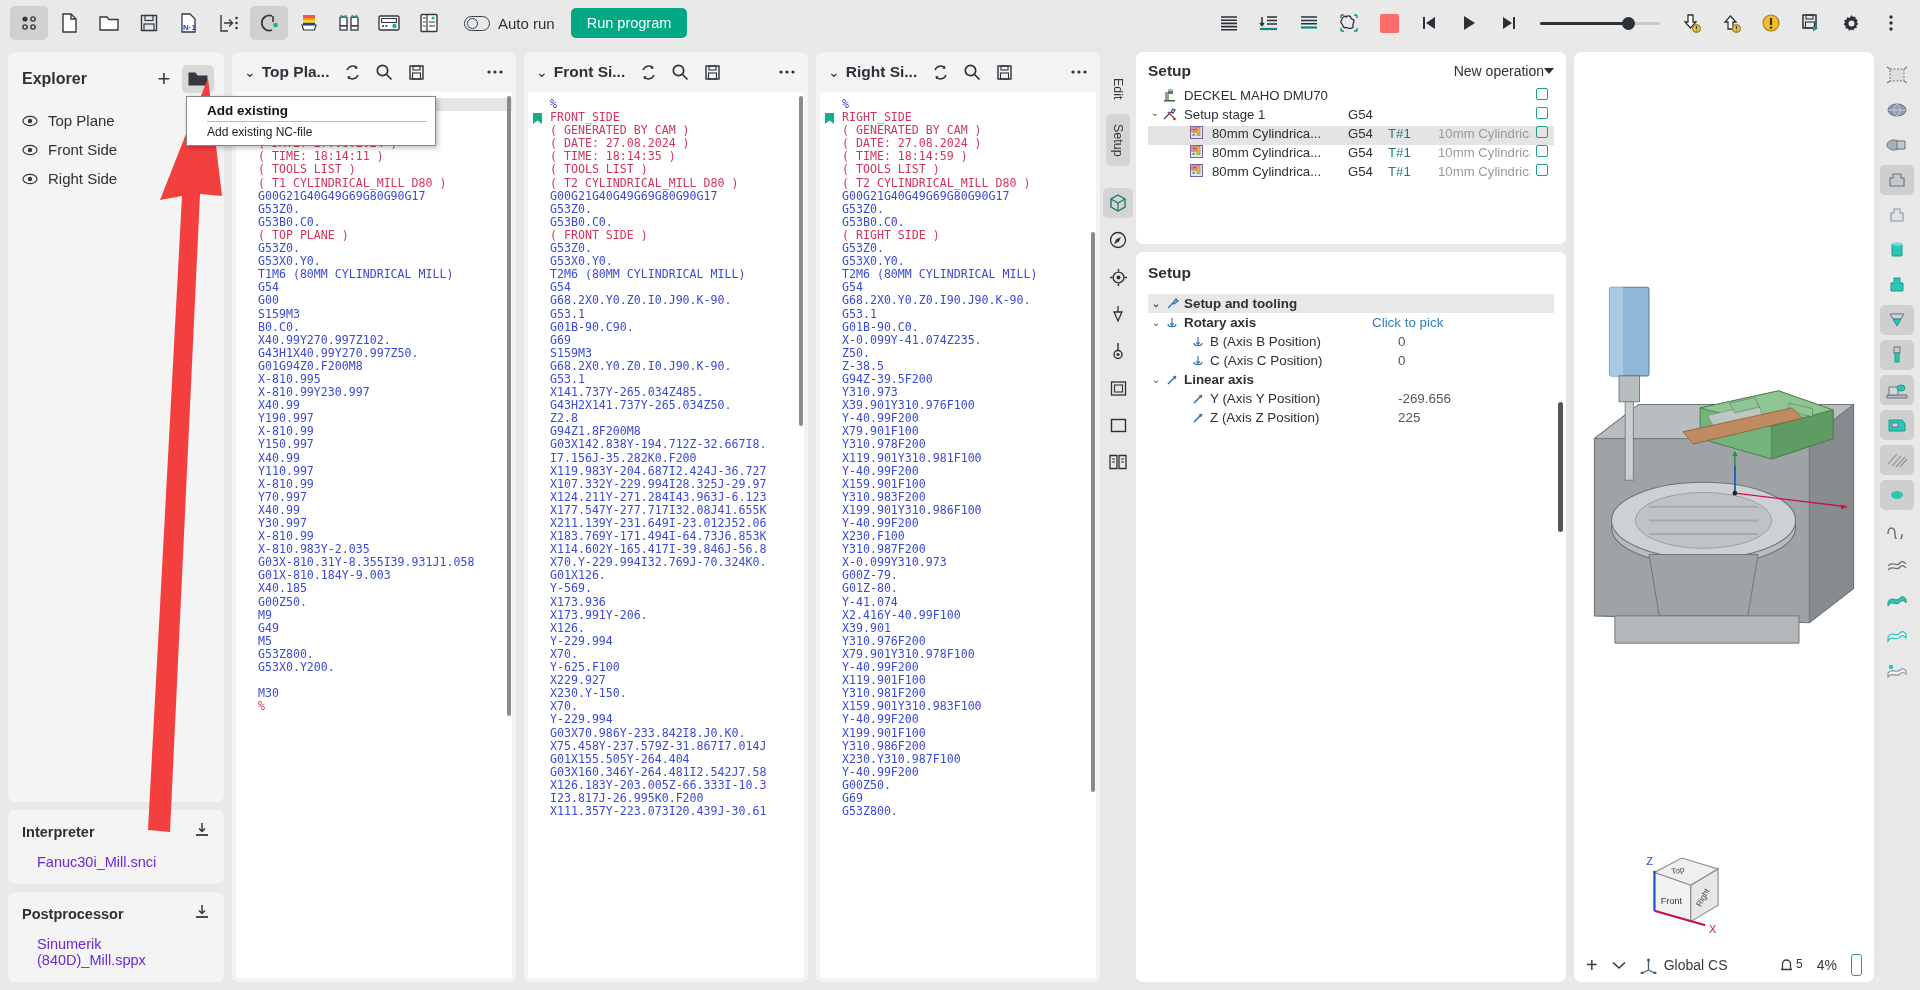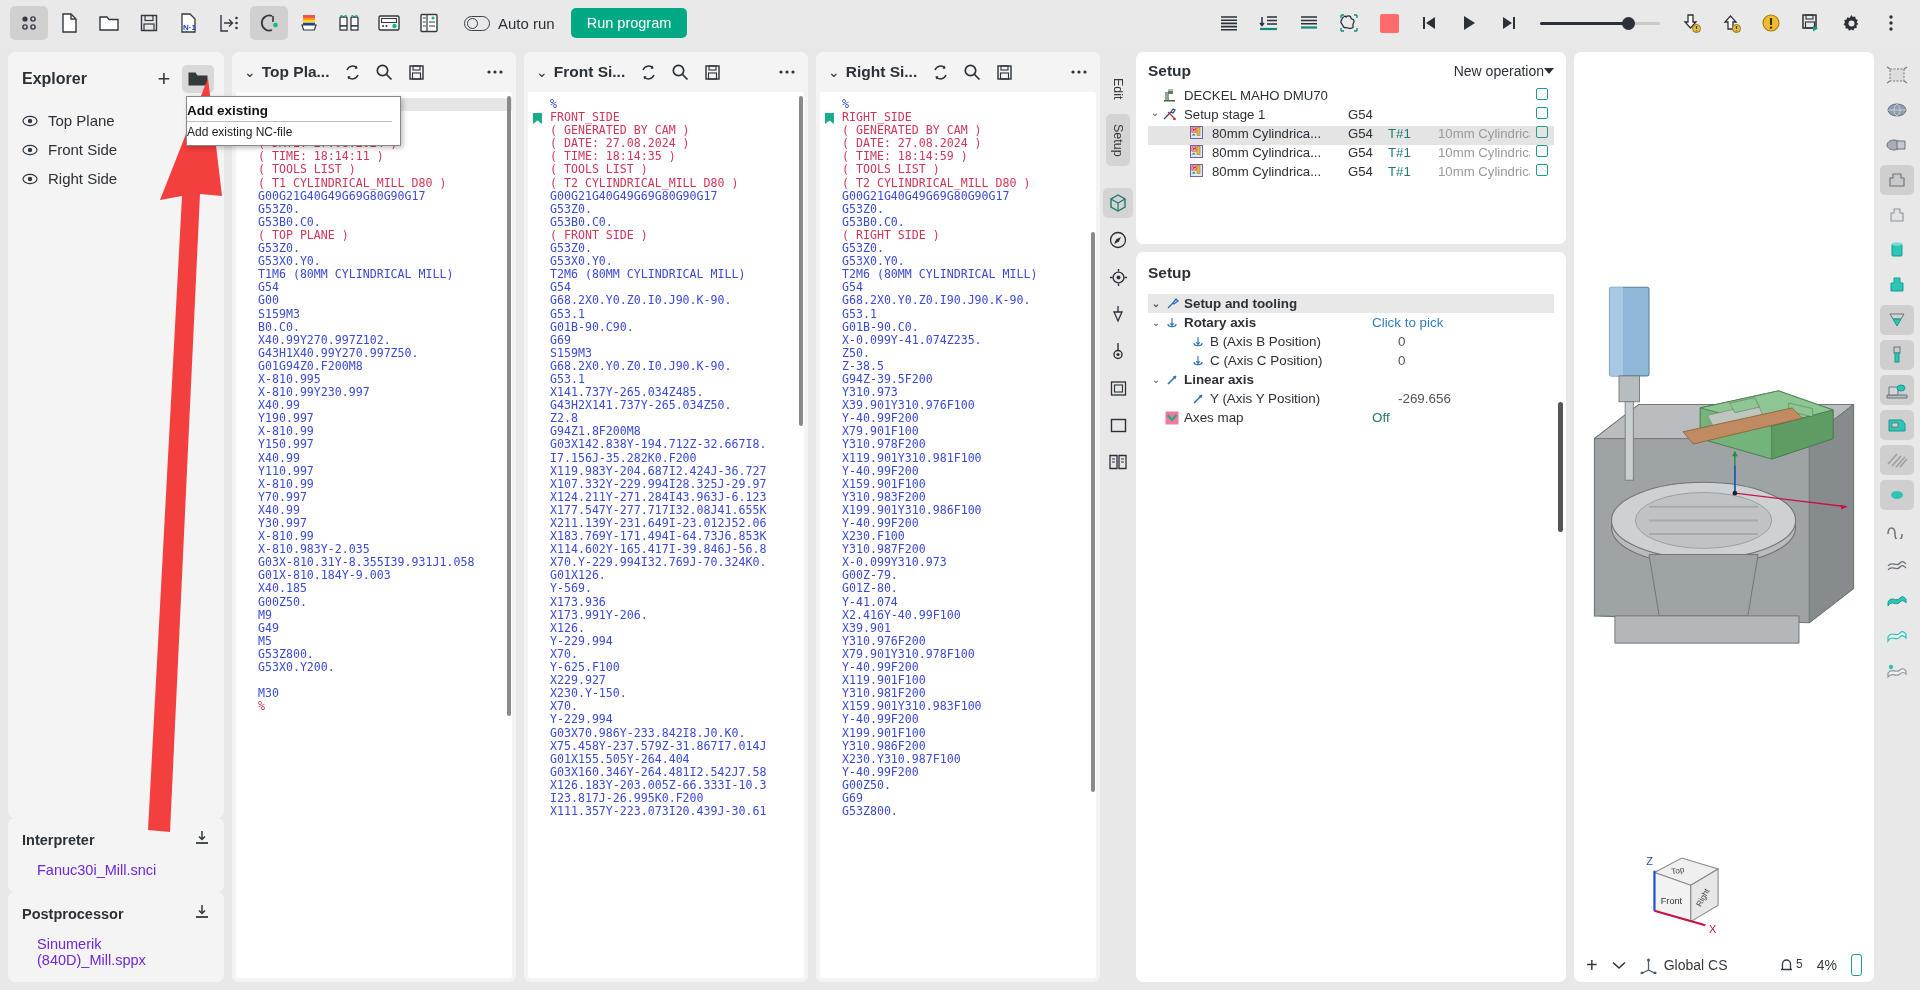--- a/index.html
+++ b/index.html
@@ -42,21 +42,21 @@
   .slider-wrap { width: 120px; height: 34px; display: flex; align-items: center; margin: 0 10px; cursor: pointer;}
   .slider-track { position: relative; width: 100%; height: 3px; background: #c9c9c9; border-radius: 2px; }
   .slider-fill { position: absolute; left: 0; top: 0; height: 3px; background: #2b3137; border-radius: 2px; width: 72%; }
   .slider-knob { position: absolute; left: 68%; top: -5px; width: 13px; height: 13px; border-radius: 50%; background: #2b3137; }
 
   
   .body-row { flex: 1; display: flex; overflow: hidden; padding: 0 0 0 0; }
 
   
   .explorer-col { width: 232px; flex: 0 0 232px; display: flex; flex-direction: column;
-    padding: 6px 8px 8px 8px; background: #e8e8e8; }
+    padding: 6px 8px 8px 8px; gap: 8px; background: #e8e8e8; }
   .card { background: #f4f4f4; border-radius: 7px; }
   .explorer-card { flex: 1; display: flex; flex-direction: column; padding: 12px 0 0 0; min-height: 0; }
   .explorer-head { display: flex; align-items: center; padding: 0 10px 0 14px; height: 30px; }
   .explorer-title { font-size: 16px; font-weight: bold; color: #2b3137; }
   .explorer-actions { margin-left: auto; display: flex; align-items: center; gap: 2px; }
   .ex-ibtn { width: 32px; height: 28px; display: flex; align-items: center; justify-content: center;
     border-radius: 5px; cursor: pointer; }
   .ex-ibtn.active { background: #d8d8d8; }
   .plus { font-size: 22px; color: #33393f; line-height: 1; }
   .ex-list { padding: 12px 0 0 0; }
@@ -138,23 +138,23 @@
   .vp-status .sp { flex: 1; }
   .navcube { position: absolute; right: 130px; bottom: 44px; width: 110px; height: 100px; }
   .right-rail { width: 46px; flex: 0 0 46px; display: flex; flex-direction: column; align-items: center;
      padding-top: 8px; gap: 5px; overflow: hidden; }
   .rail-btn { width: 34px; height: 30px; border-radius: 5px; display: flex; align-items: center;
      justify-content: center; cursor: pointer; }
   .rail-btn.active { background: #cfcfcf; }
 
   
   .tooltip {
-    position: absolute; left: 186px; top: 96px; width: 215px; background: #fff;
+    position: absolute; left: 186px; top: 96px; width: 250px; background: #fff;
     border: 1px solid #888; box-shadow: 2px 2px 5px rgba(0,0,0,0.25); z-index: 60;
-    padding: 4px 8px 6px 0;
+    padding: 4px 8px 6px 20px;
   }
   .tooltip .tt-title { font-size: 13.5px; font-weight: bold; color: #111; padding: 2px 0 3px 0;
      border-bottom: 1px solid #bbb; }
   .tooltip .tt-desc { font-size: 12px; color: #222; padding-top: 3px; }
   .arrow-overlay { position: absolute; left: 130px; top: 70px; z-index: 55; pointer-events: none; }
 </style>
 </head>
 <body>
 
 <div id="app">
@@ -777,29 +777,29 @@
                   <svg width="12" height="12" viewBox="0 0 12 12">
                     <path d="M2 10L10 2" stroke="#2a6fb8" stroke-width="1.6"></path>
                     <path d="M10 2l-3.4.4L9.6 5.4z" fill="#2a6fb8"></path>
                   </svg>
                 </span>
                 <span class="plabel" style="padding-left:4px;">Y (Axis Y Position)</span>
                 <span class="pval ">-269.656</span>
               </div>
               <div class="prop-row">
                 <span class="pchev"></span>
-                <span style="width:0px"></span>
+                <span style="width:26px"></span>
                 <span class="picon">
-                  <svg width="14" height="14" viewBox="0 0 14 14">
-                    <rect x="0.5" y="0.5" width="13" height="13" fill="#f07a9e"></rect>
-                    <path d="M2.5 4L7 9l4.5-5" fill="none" stroke="#1aab8a" stroke-width="2"></path>
-                  </svg>
-                </span>
-                <span class="plabel" style="padding-left:4px;">Axes map</span>
-                <span class="pval teal">Off</span>
+                  <svg width="12" height="12" viewBox="0 0 12 12">
+                    <path d="M2 10L10 2" stroke="#2a6fb8" stroke-width="1.6"></path>
+                    <path d="M10 2l-3.4.4L9.6 5.4z" fill="#2a6fb8"></path>
+                  </svg>
+                </span>
+                <span class="plabel" style="padding-left:4px;">Z (Axis Z Position)</span>
+                <span class="pval ">225</span>
               </div>
             </div>
           <div class="prop-scroll"></div>
         </div>
       </div>
 
       <div class="viewport">
         <svg width="100%" height="100%" viewBox="0 0 440 830" preserveAspectRatio="xMidYMid meet" style="position:absolute;inset:0;">
 
           <path d="M30 560 L30 300 L95 250 L410 250 L410 520 L345 570 Z" fill="#9ea3a6" stroke="#6f7477" stroke-width="1.6"></path>

